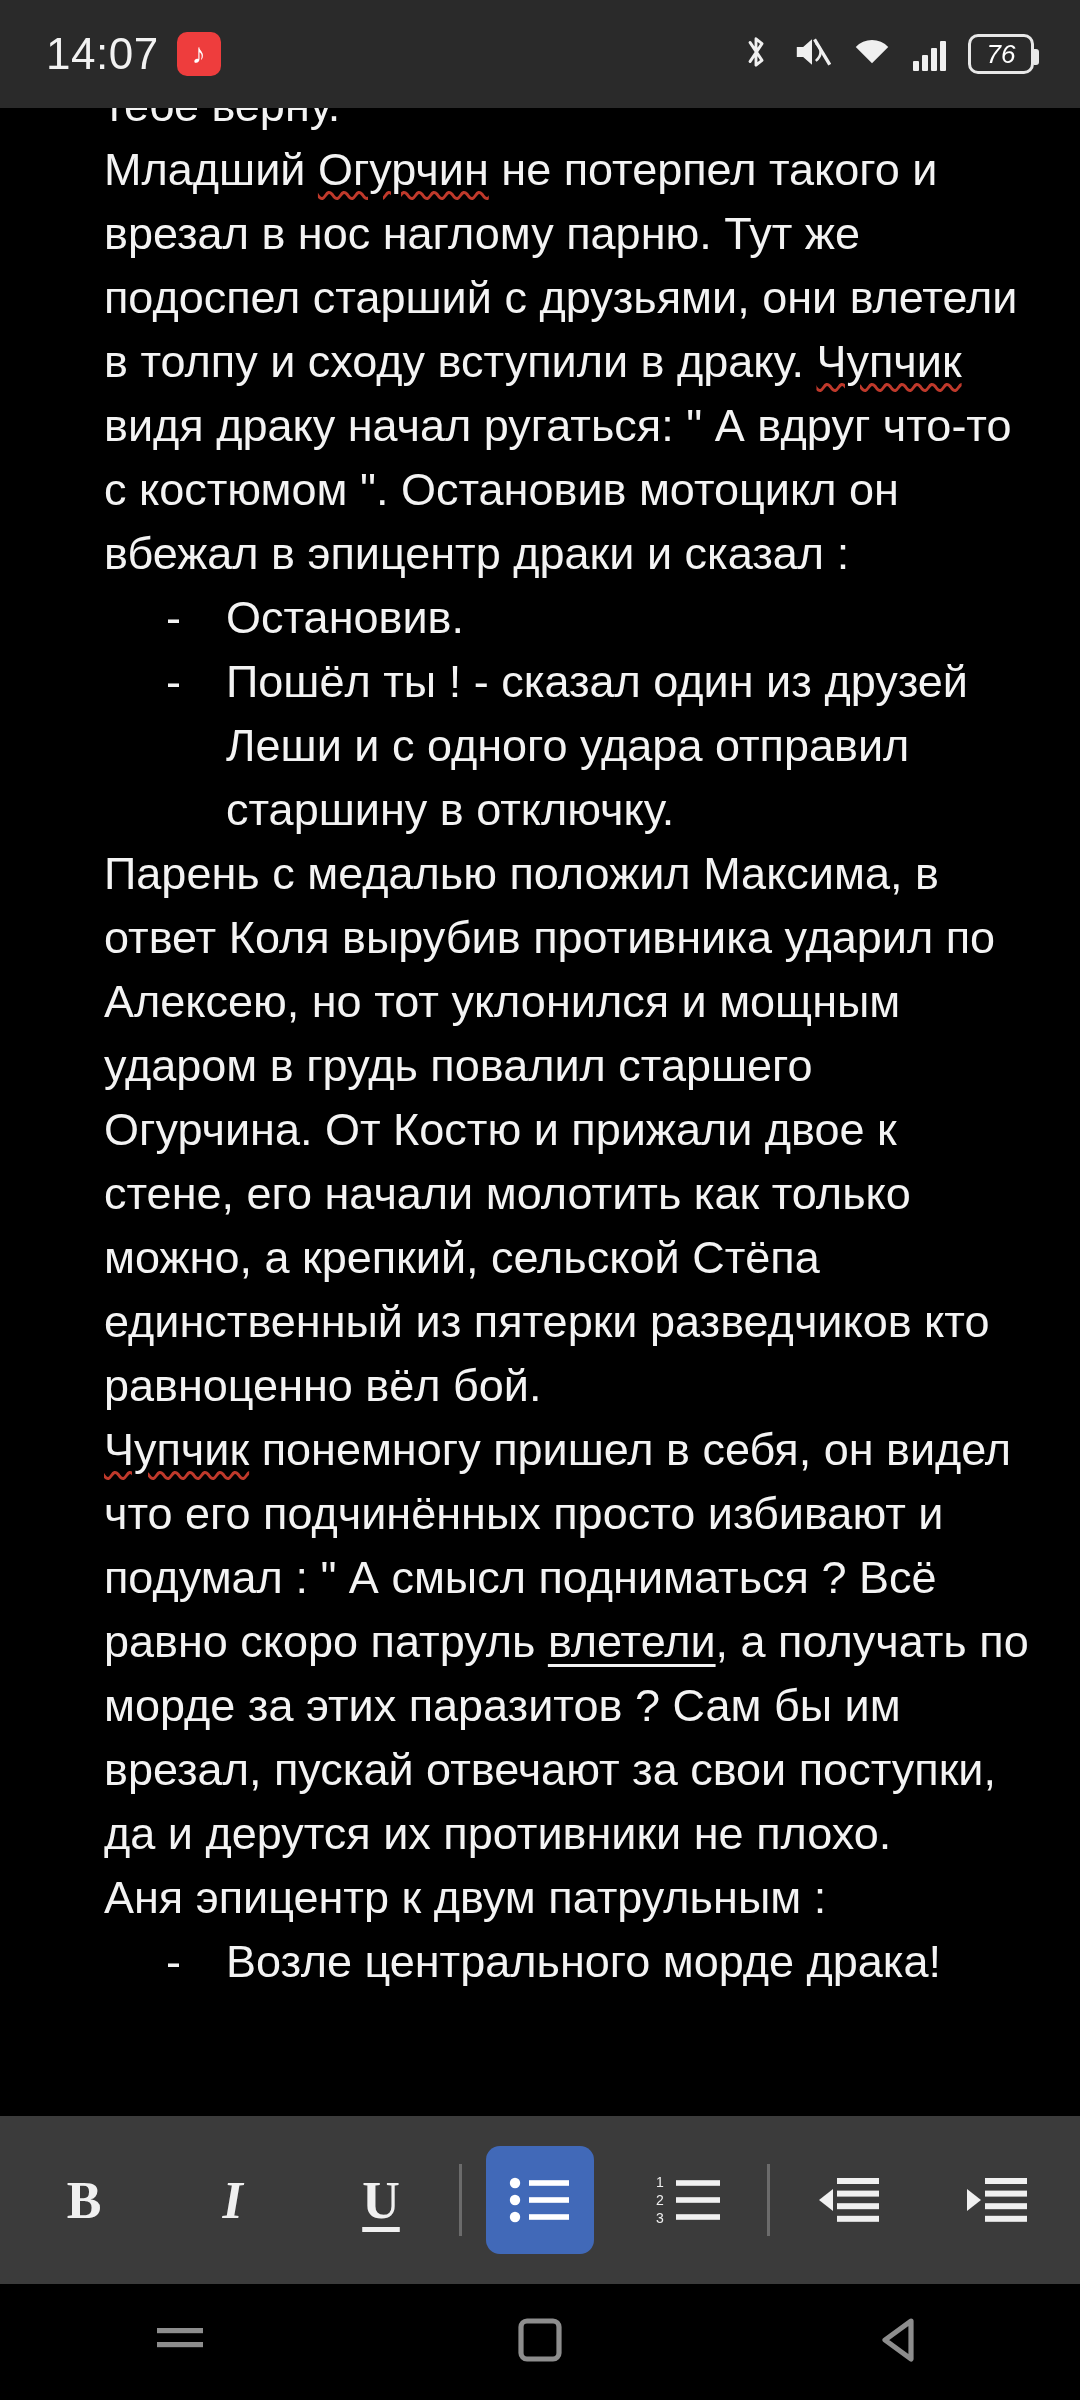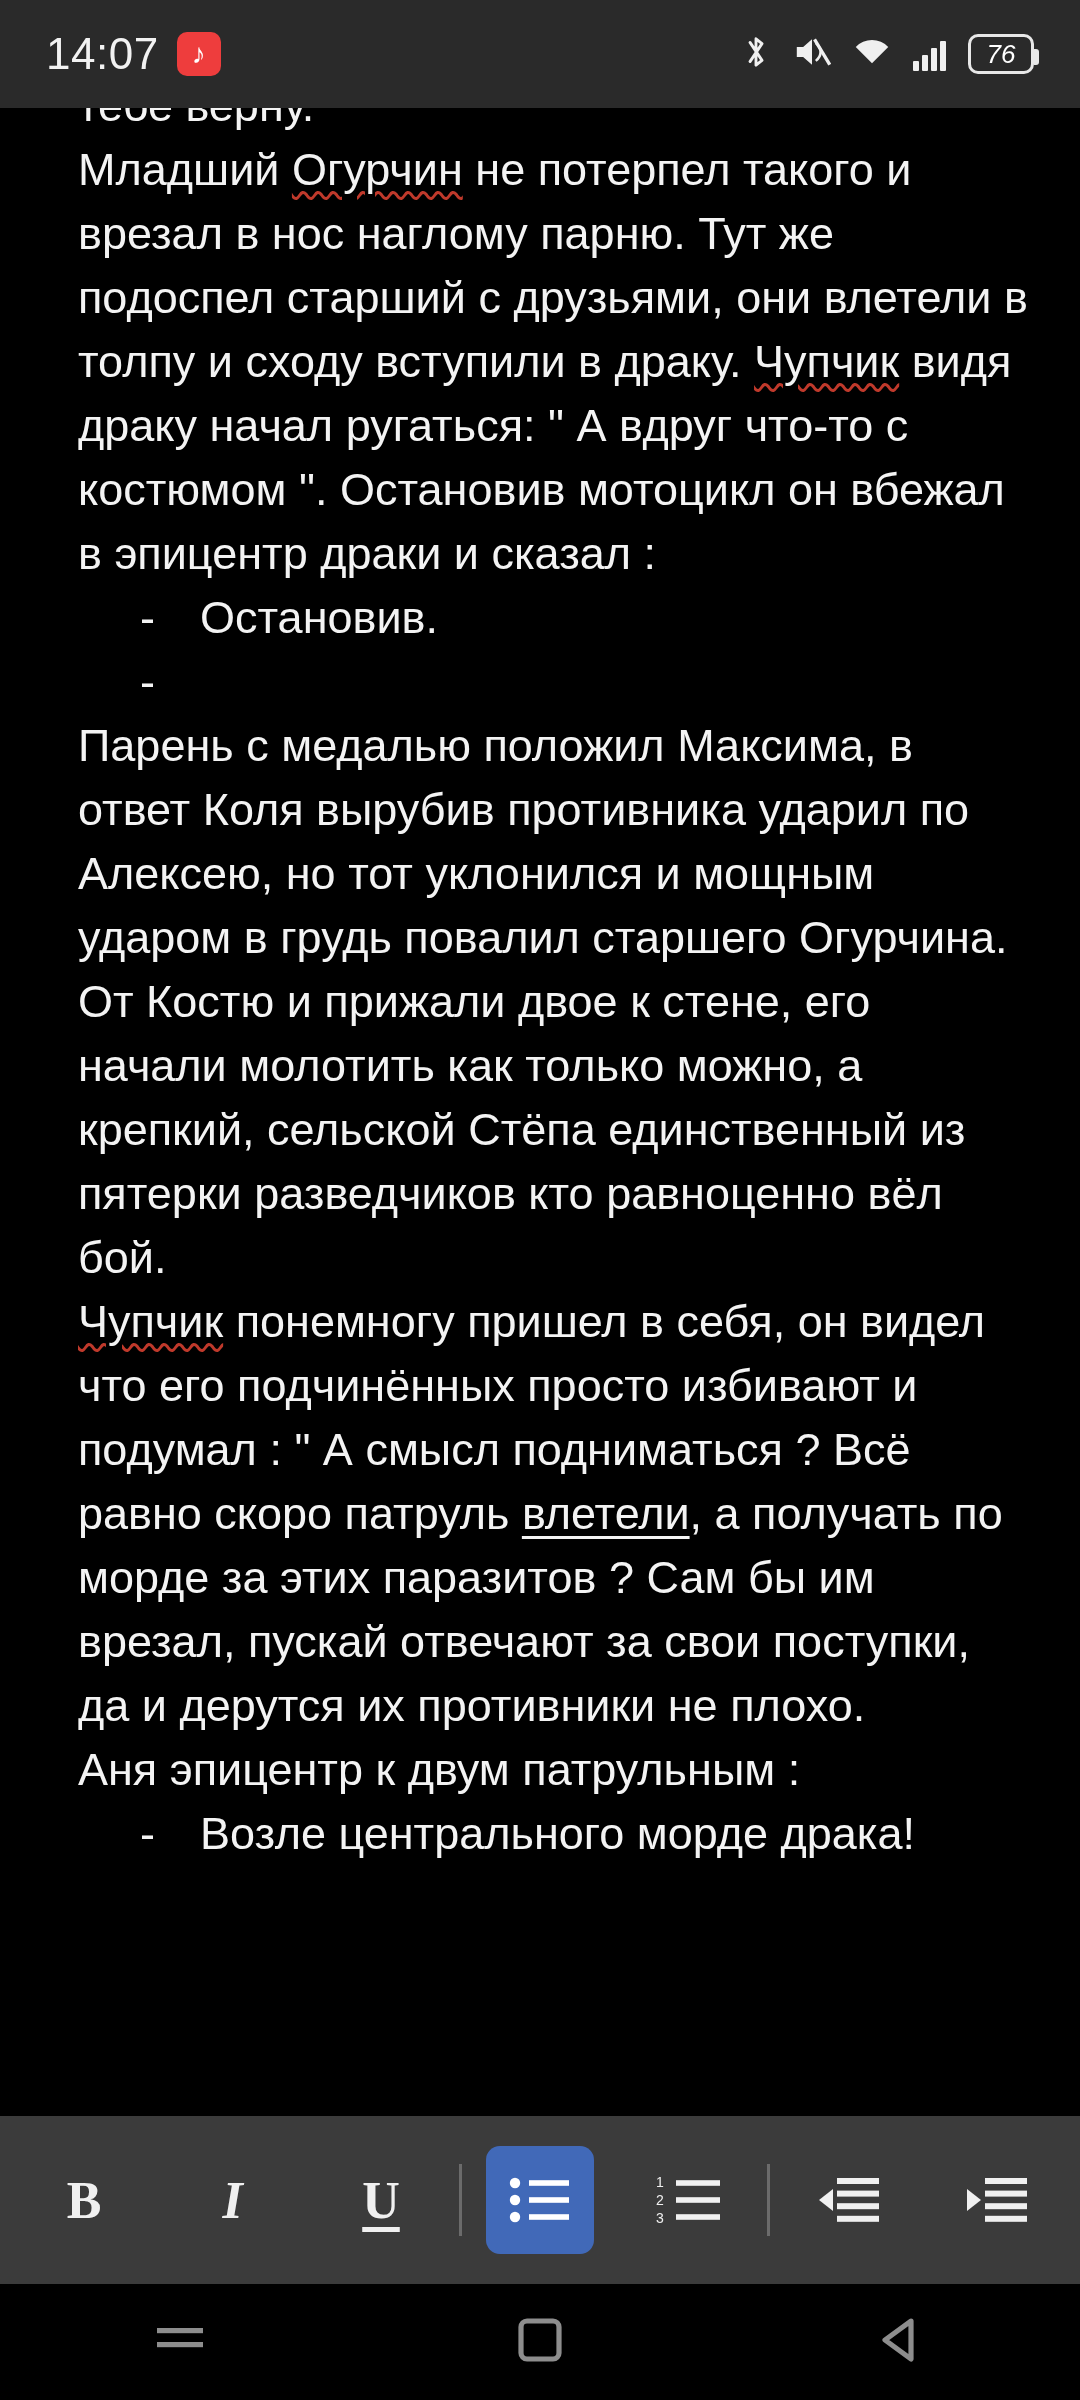--- a/index.html
+++ b/index.html
@@ -45,21 +45,21 @@
   .sig i { display:block; width:6px; background:#f0f0f0; border-radius:1px; }
   .sig i:nth-child(1){height:10px}
   .sig i:nth-child(2){height:16px}
   .sig i:nth-child(3){height:23px}
   .sig i:nth-child(4){height:30px}
 
   
   .doc {
     position:absolute; top:0; left:0; width:1080px; height:2245px;
     background:#000; color:#f3f3f3;
-    padding:10px 50px 0 78px;
+    padding:10px 50px 0 104px;
     font-size:45px;
     line-height:64px;
     overflow:hidden;
   }
   .doc p { margin:0; }
   .clipped-top { color:#f3f3f3; }
   .ul-item {
     display:flex; gap:0; padding-left:62px;
   }
   .ul-dash { width:60px; flex:0 0 60px; }
@@ -123,20 +123,21 @@
     <span>Младший </span><span class="spell">Огурчин</span><span> не потерпел такого и врезал в нос наглому парню. Тут же подоспел старший с друзьями, они влетели в толпу и сходу вступили в драку. </span><span class="spell">Чупчик</span><span> видя драку начал ругаться: " А вдруг что-то с костюмом ". Остановив мотоцикл он вбежал в эпицентр драки и сказал :</span>
   </p>
 
   <div class="ul-item">
     <span class="ul-dash">-</span>
     <span class="ul-text">Остановив.</span>
   </div>
 
   <div class="ul-item">
     <span class="ul-dash">-</span>
+    <span class="ul-text">Пошёл ты ! - сказал один из друзей Леши и с одного удара отправил старшину в отключку.</span>
   </div>
 
   <p>Парень с медалью положил Максима, в ответ Коля вырубив противника ударил по Алексею, но тот уклонился и мощным ударом в грудь повалил старшего Огурчина. От Костю и прижали двое к стене, его начали молотить как только можно, а крепкий, сельской Стёпа единственный из пятерки разведчиков кто равноценно вёл бой.</p>
 
   <p>
     <span class="spell">Чупчик</span><span> понемногу пришел в себя, он видел что его подчинённых просто избивают и подумал : " А смысл подниматься ? Всё равно скоро патруль </span><span class="link-underline">влетели</span><span>, а получать по морде за этих паразитов ? Сам бы им врезал, пускай отвечают за свои поступки, да и дерутся их противники не плохо.</span>
   </p>
 
   <p>Аня эпицентр к двум патрульным :</p>
 

